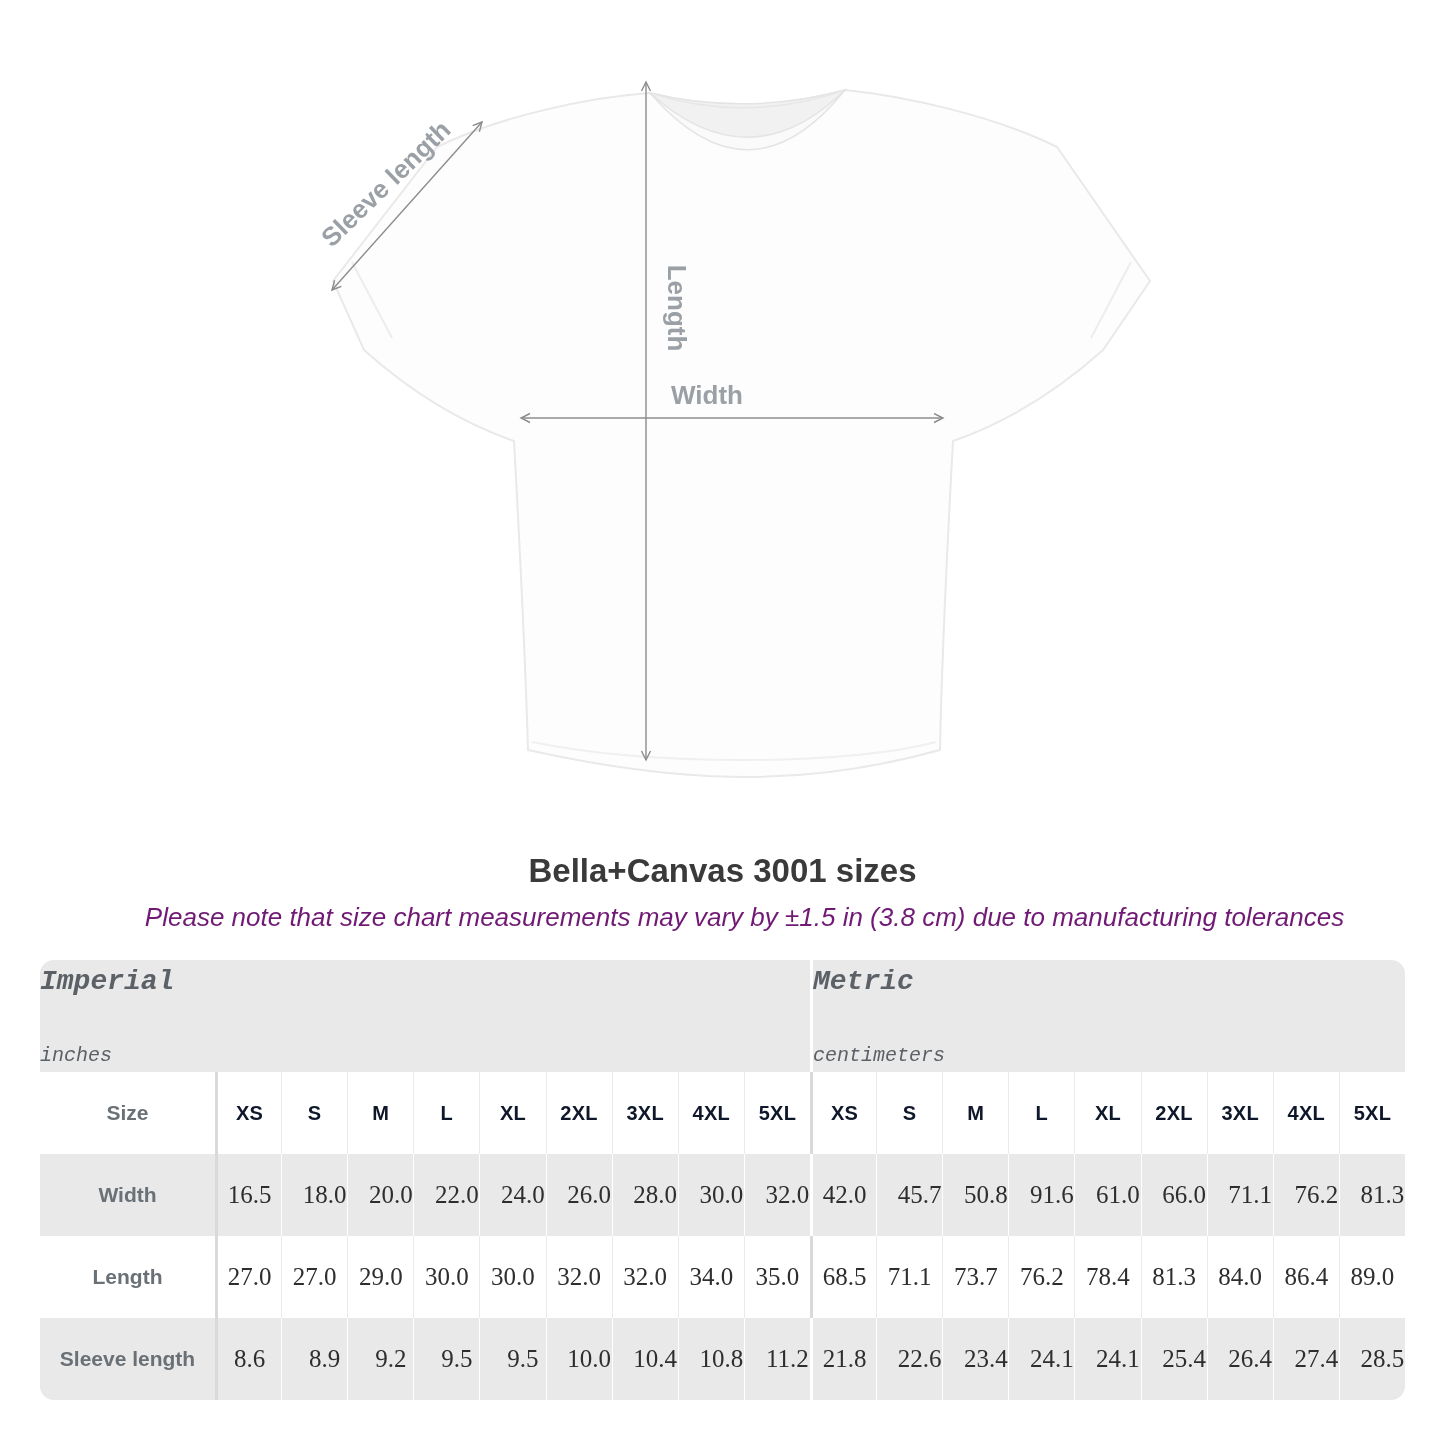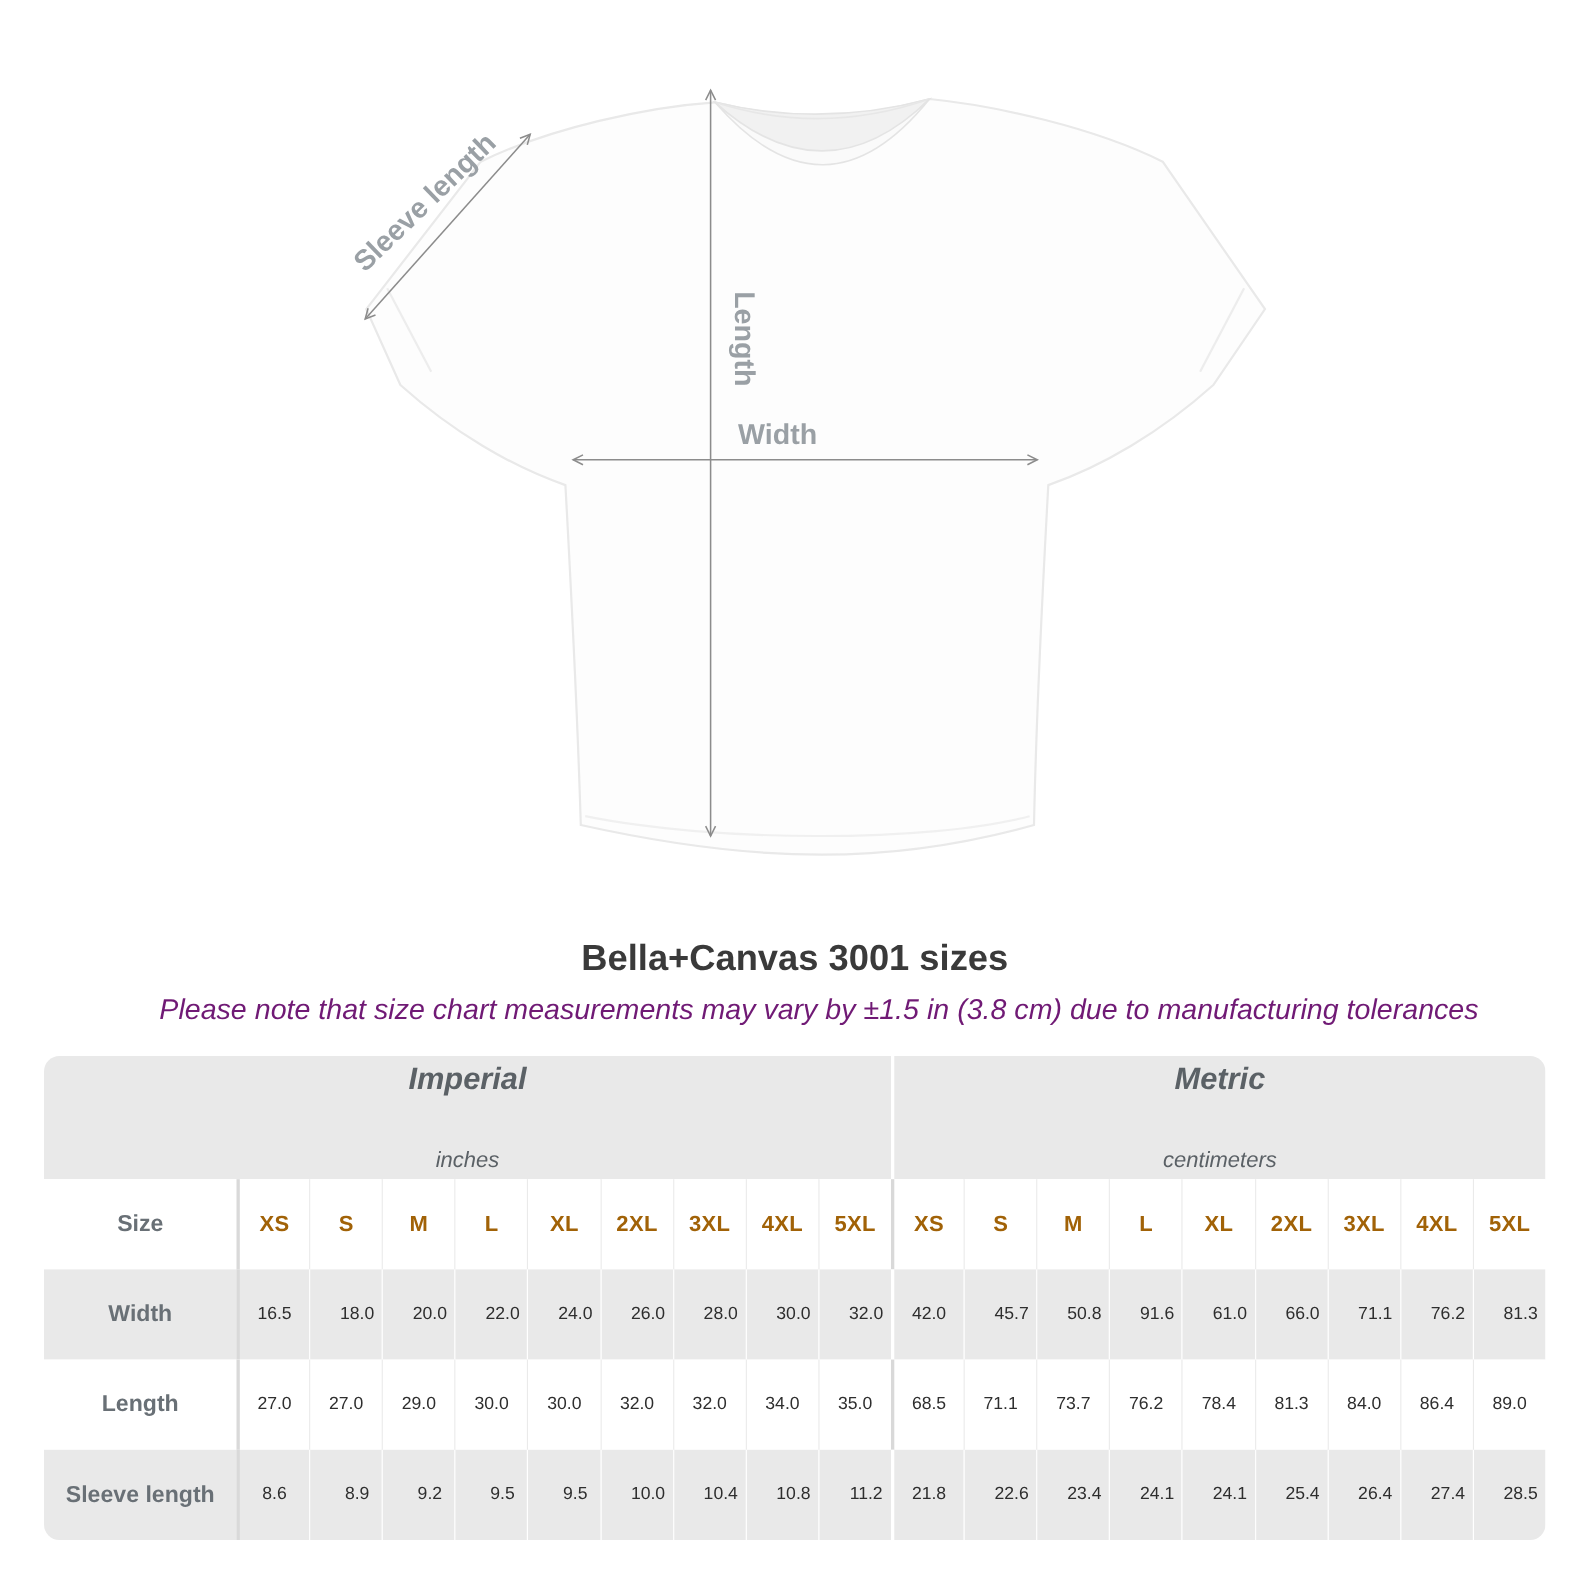--- a/index.html
+++ b/index.html
@@ -23,32 +23,33 @@
   .tbl-wrap { width:1365px; margin:30px auto 0; }
   #size-table {
     display:grid;
     grid-template-columns:175px repeat(18, 1fr);
     grid-template-rows:112px 82px 82px 82px 82px;
     width:1365px;
     border-radius:14px; overflow:hidden;
   }
   .hcell {
     background:#e9e9e9;
-    display:flex; flex-direction:column; align-items:center; justify-content:center;
+    display:flex; flex-direction:column; justify-content:center;
     gap:22px;
+    font-family:Liberation Mono, monospace;
   }
   .hdr-left  { grid-column:1/11; }
   .hdr-right { grid-column:11/20; border-left:3px solid #ffffff; }
   .g-label { font-weight:bold; font-style:italic; font-size:28px; color:#5b6166; }
   .g-sub   { font-style:italic; font-size:20px; color:#5b6166;margin-top:25px; }
 
   .cell { display:flex; align-items:center; justify-content:center; }
   .lbl   { font-weight:bold; font-size:21px; color:#697076; }
-  .szhdr { font-weight:bold; font-size:20px; color:#a16207; letter-spacing:0.3px; }
-  .val   { font-size:16px; color:#2e2e2e; }
+  .szhdr { font-weight:bold; font-size:20px; color:#0f172a; letter-spacing:0.3px; }
+  .val   { font-size:25px; color:#2e2e2e;font-family:Liberation Serif, serif; }
 
   .r-gray  { background:#e9e9e9; }
   .r-white { background:#ffffff; }
 
   .sep-label { border-left:3px solid #d9d9d9; }
   .r-white.sep-mid { border-left:3px solid #d9d9d9; }
   .r-gray.sep-mid  { border-left:3px solid #ffffff; }
   .r-white.sep-col { border-left:1px solid #eaeaea; }
   .r-gray.sep-col  { border-left:1px solid #ffffff;padding-left:20px; }
 

